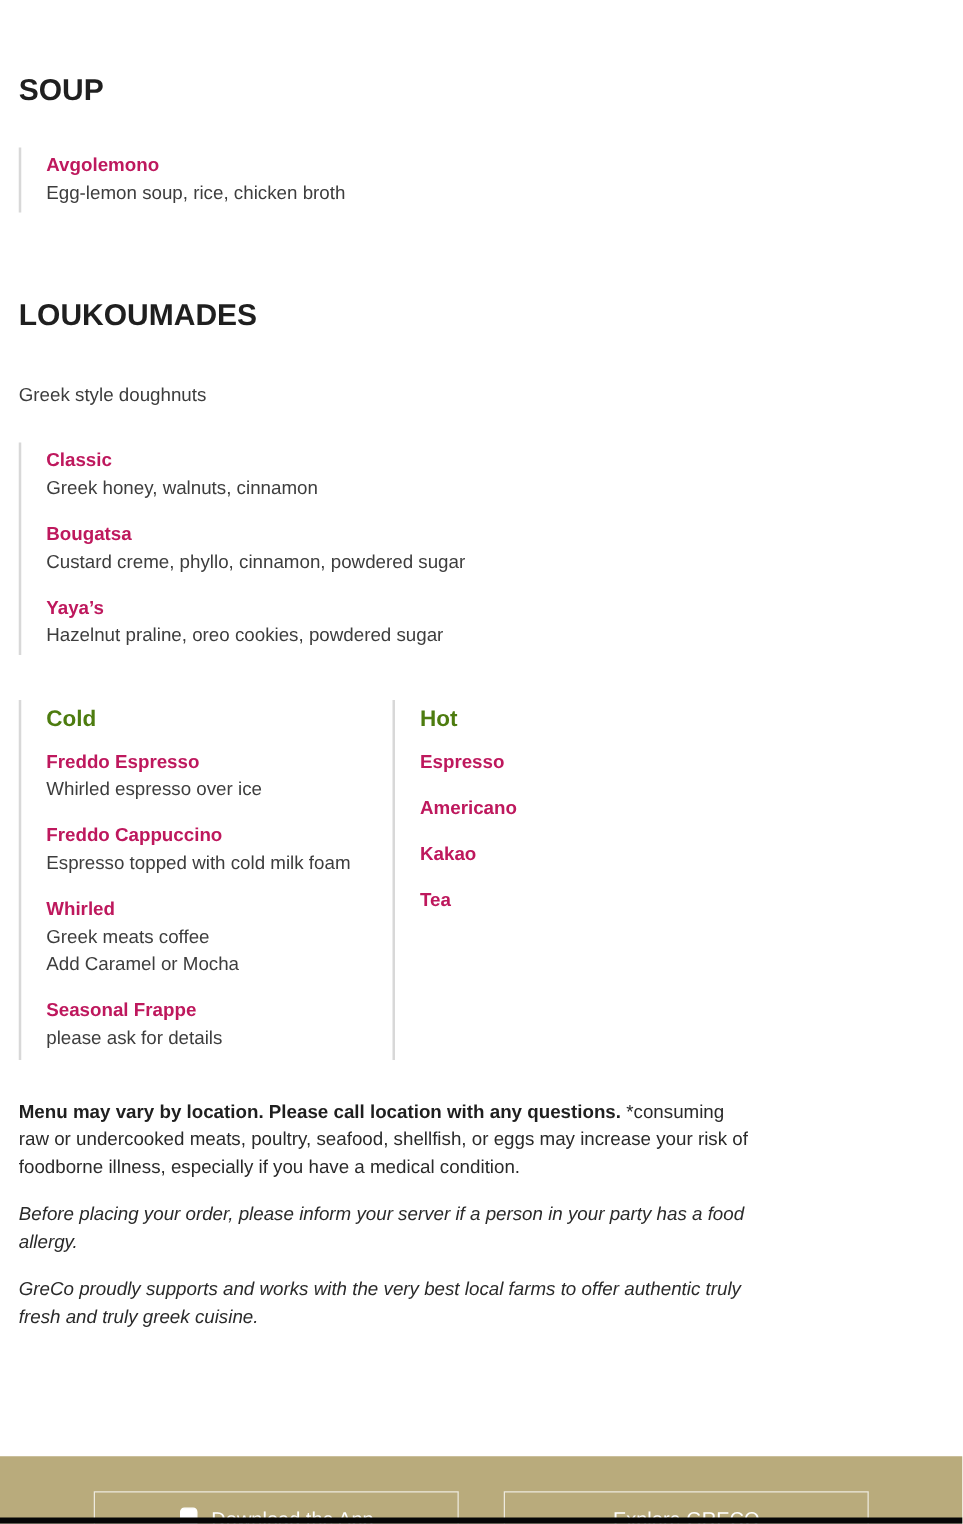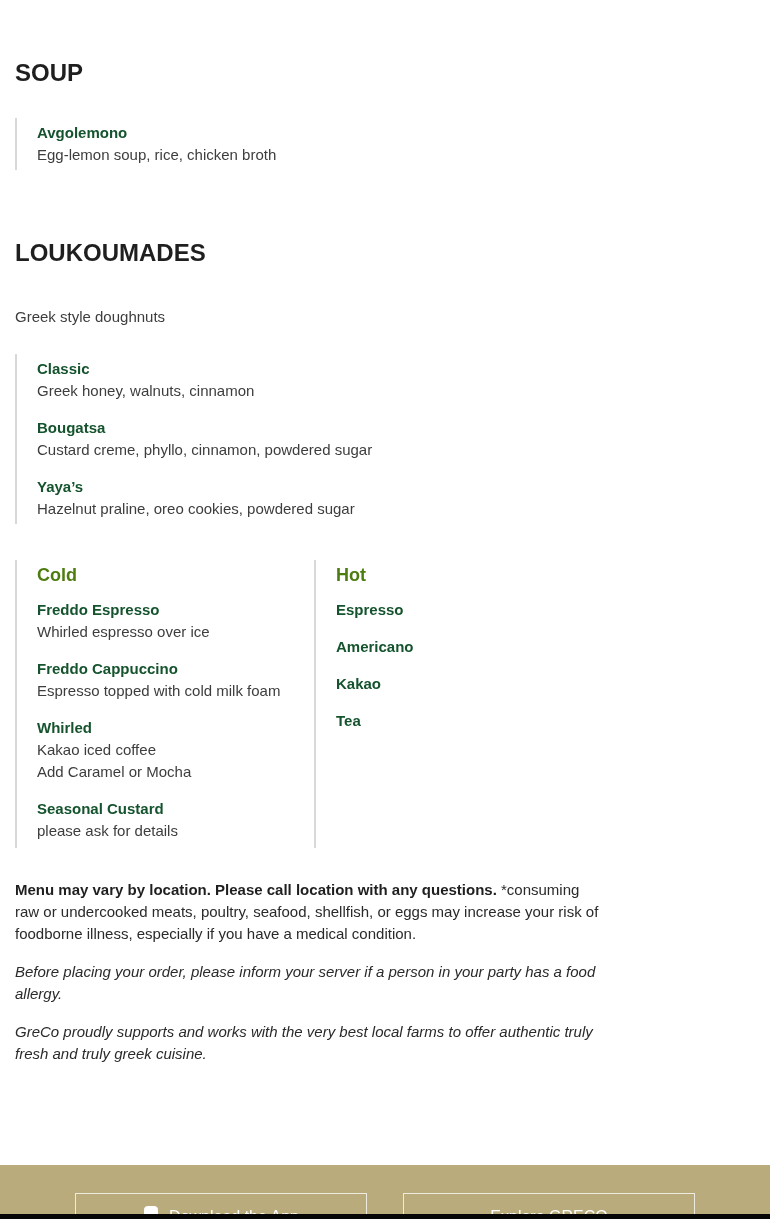--- a/index.html
+++ b/index.html
@@ -12,21 +12,21 @@
   .title-soup   { margin-top:60px; }
   .title-louk   { margin-top:70px; }
   .title-coffee { margin-top:74px; }
 
   .section-subtitle { margin-top:40px; font-size:15px; line-height:22px; color:#3d3d3d; }
 
   .item-group { margin-top:32px; border-left:2px solid #d8d8d8; padding:4px 0 4px 20px; }
   .item-group.louk { margin-top:26px; }
 
   .menu-item + .menu-item { margin-top:15px; }
-  .item-name { font-size:15px; line-height:22px; font-weight:700; color:#14532d; }
+  .item-name { font-size:15px; line-height:22px; font-weight:700; color:#be185d; }
   .item-desc { font-size:15px; line-height:22px; color:#3d3d3d; }
 
   .coffee-cols { margin-top:36px; margin-left:15px; margin-right:15px; display:flex; }
   .coffee-col { width:370px; border-left:2px solid #d8d8d8; padding:4px 10px 6px 20px; }
   .col-heading { font-size:18px; line-height:22px; font-weight:700; color:#4d7c0f; margin-bottom:13px; }
 
   .disclaimers { margin-top:31px; }
   .disc-p { font-size:15px; line-height:22px; color:#2a2a2a; }
   .disc-p + .disc-p { margin-top:16px;font-style:italic; }
   .disc-bold { font-weight:700; color:#1f1f1f; }
@@ -81,25 +81,25 @@
       <div class="menu-item">
         <div class="item-name">Freddo Espresso</div>
         <div class="item-desc">Whirled espresso over ice</div>
       </div>
       <div class="menu-item">
         <div class="item-name">Freddo Cappuccino</div>
         <div class="item-desc">Espresso topped with cold milk foam</div>
       </div>
       <div class="menu-item">
         <div class="item-name">Whirled</div>
-        <div class="item-desc">Kakao iced coffee</div>
+        <div class="item-desc">Greek meats coffee</div>
         <div class="item-desc">Add Caramel or Mocha</div>
       </div>
       <div class="menu-item">
-        <div class="item-name">Seasonal Custard</div>
+        <div class="item-name">Seasonal Frappe</div>
         <div class="item-desc">please ask for details</div>
       </div>
     </div>
     <div class="coffee-col">
       <div class="col-heading">Hot</div>
       <div class="menu-item">
         <div class="item-name">Espresso</div>
       </div>
       <div class="menu-item">
         <div class="item-name">Americano</div>

